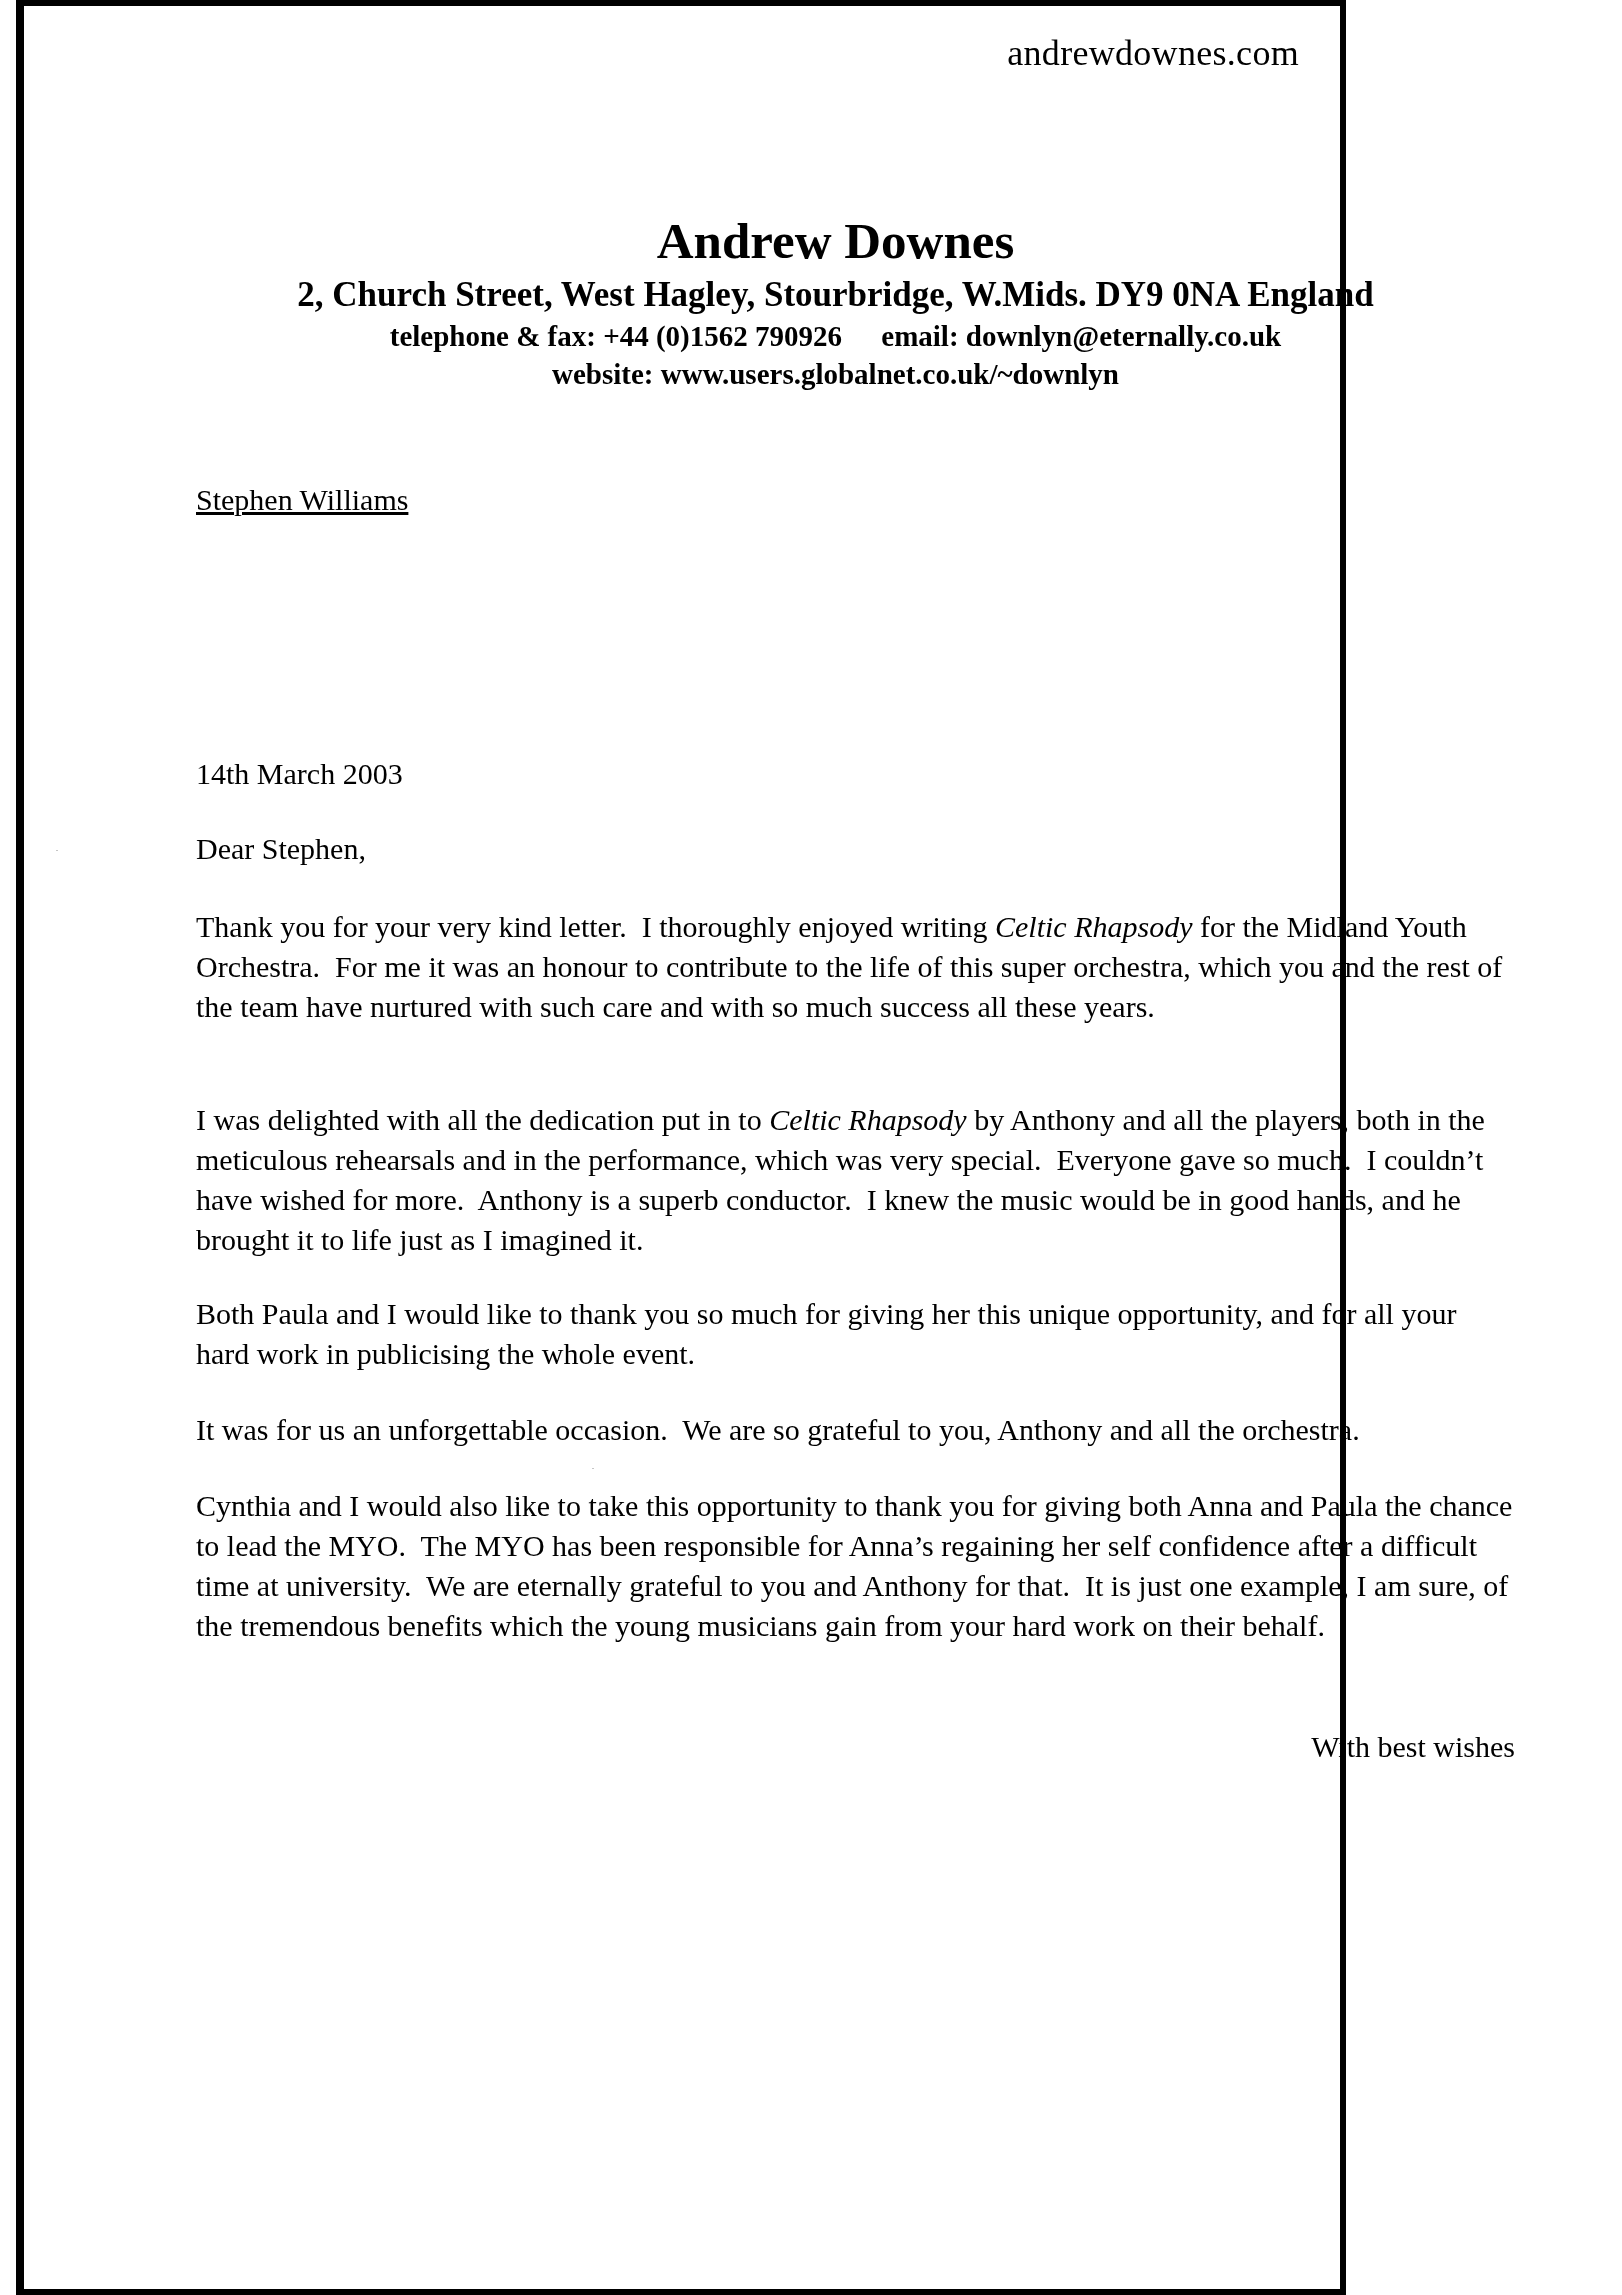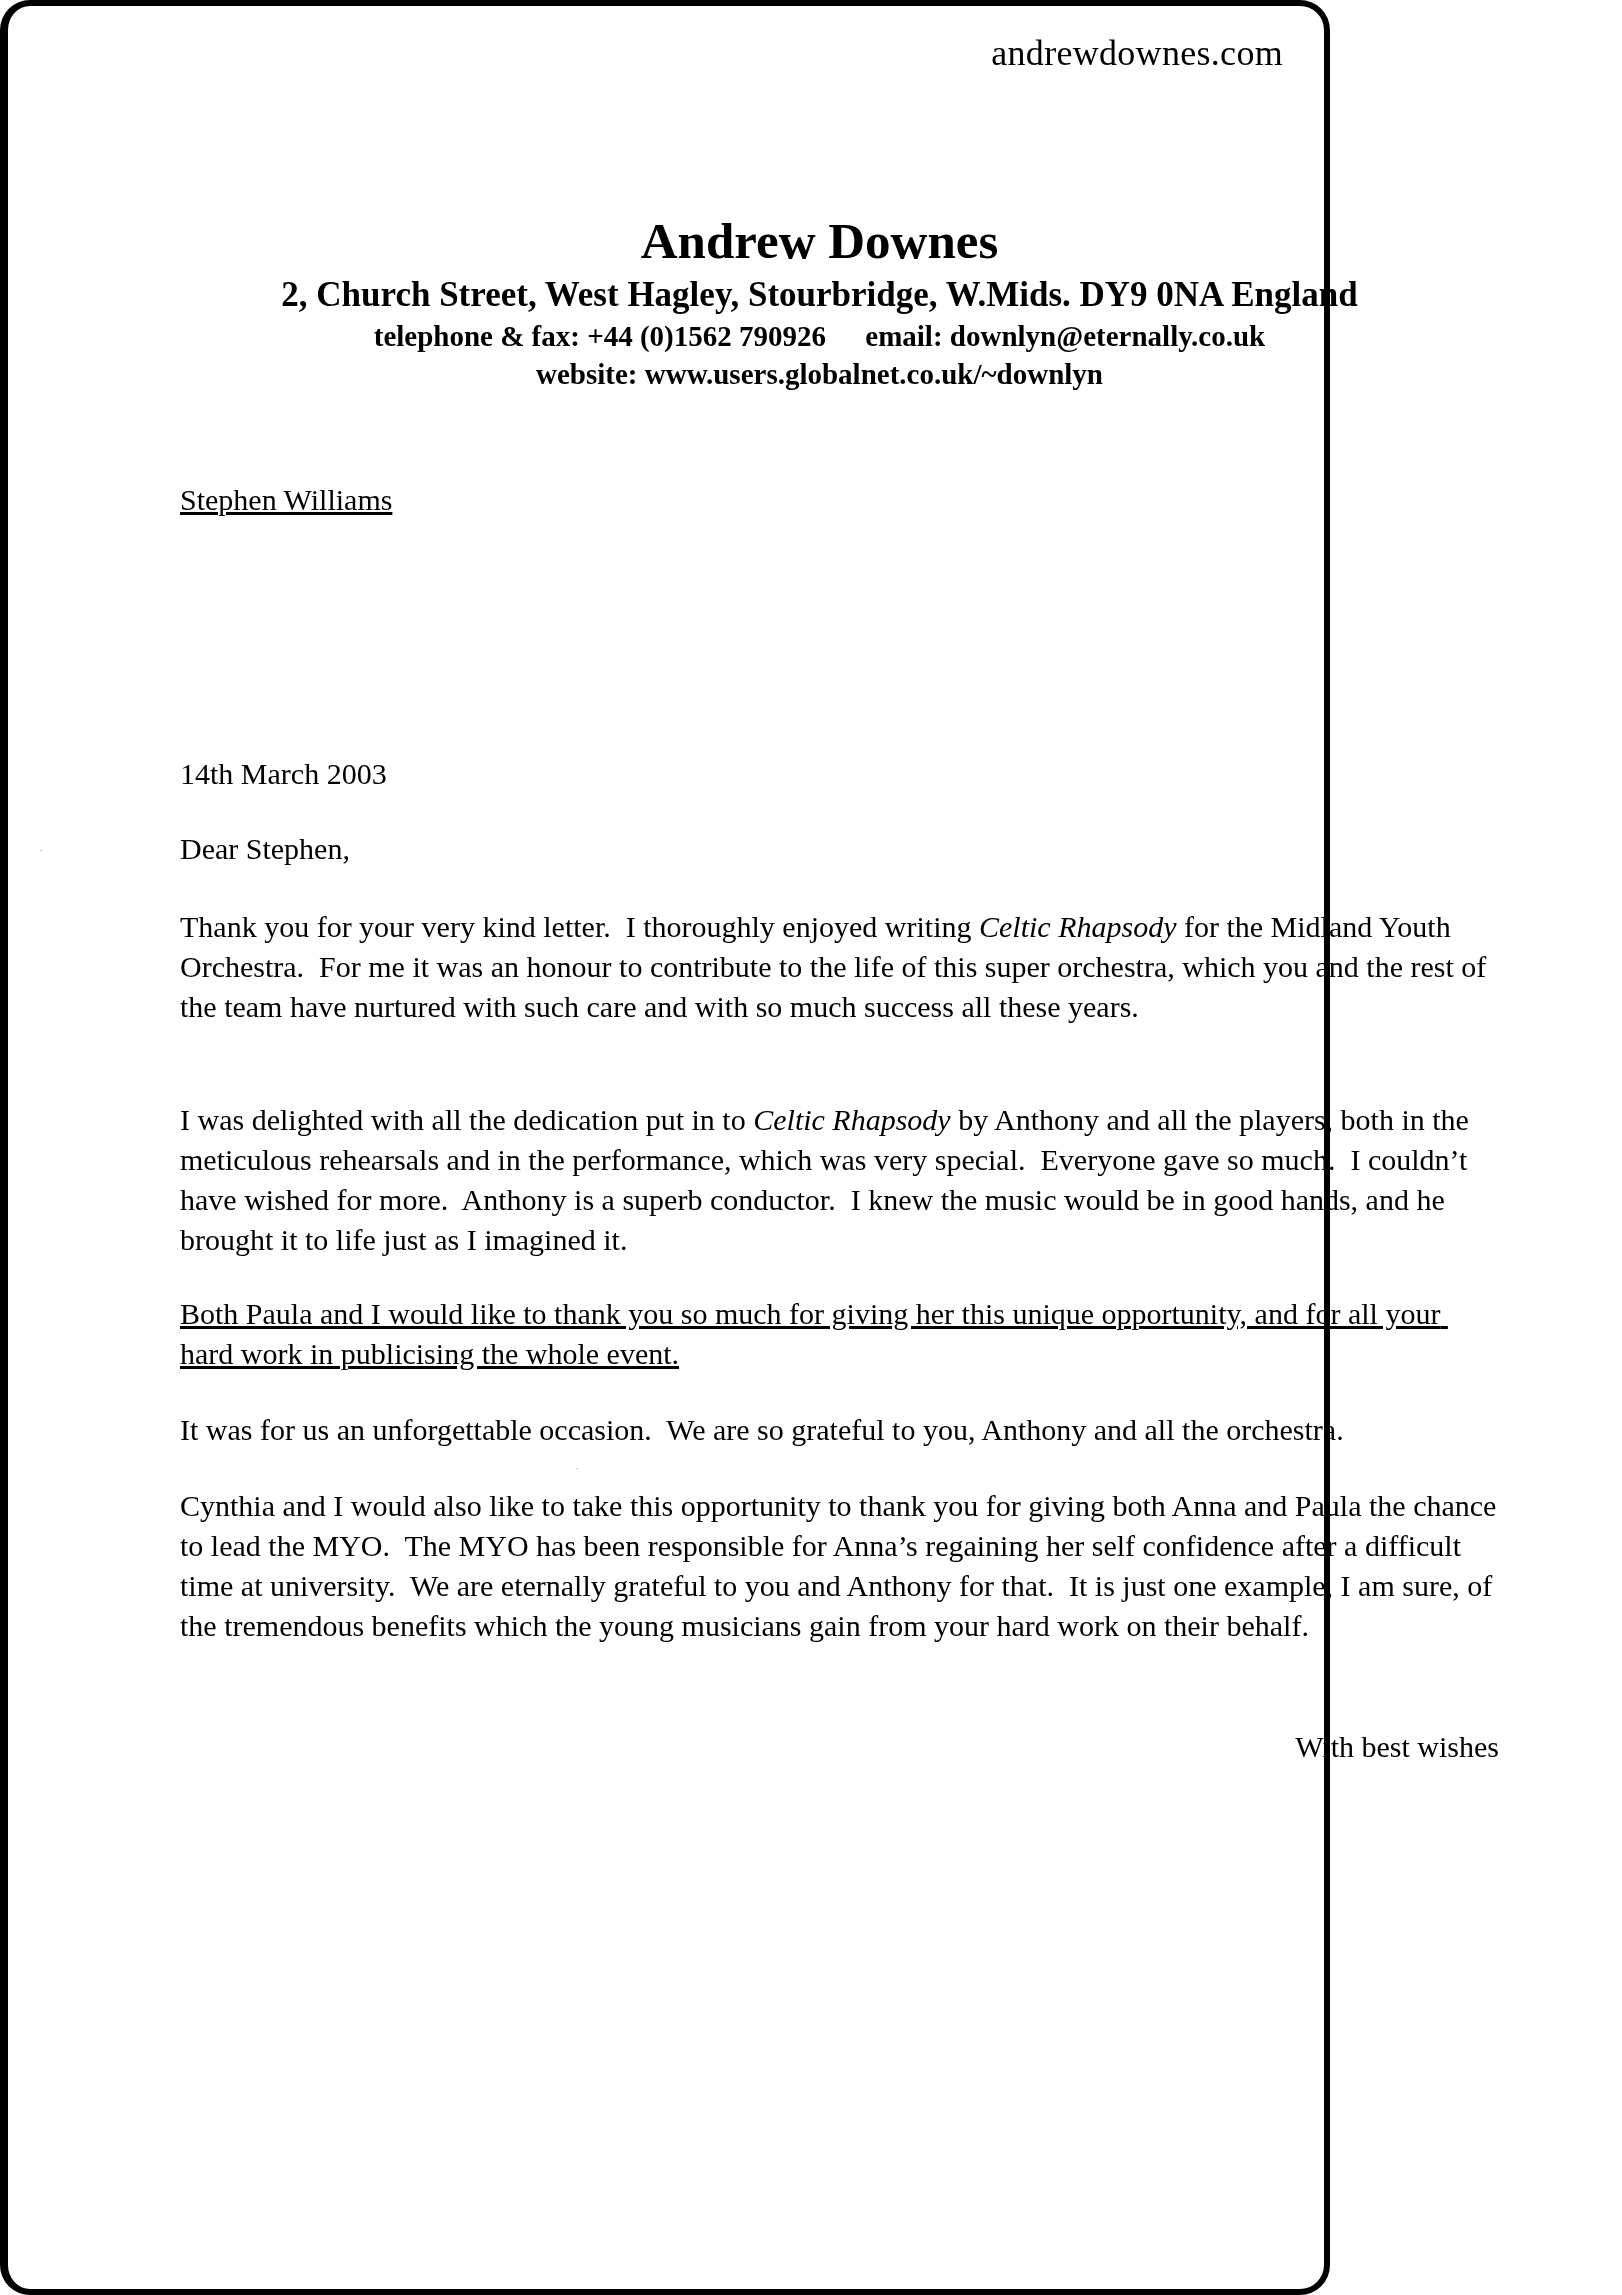--- a/index.html
+++ b/index.html
@@ -10,31 +10,30 @@
     body {
       width: 1623px;
       height: 2295px;
       position: relative;
       overflow: hidden;
       font-family: "Liberation Serif", "DejaVu Serif", serif;
       color: #000000;
     }
     .page-frame {
       position: absolute;
-      left: 0;
+      left: 16px;
       top: 0;
       width: 1330px;
       height: 2295px;
       box-sizing: border-box;
       border-top: 6.2px solid #000;
       border-left: 8.2px solid #000;
       border-right: 6.9px solid #000;
       border-bottom: 6.2px solid #000;
       background: #fff;
-      border-radius: 30px;
     }
     .site-url {
       position: absolute;
       top: 26px;
       right: 41px;
       font-size: 36px;
       font-weight: normal;
       letter-spacing: 0.3px;
     }
     .letterhead {
@@ -71,21 +70,21 @@
       left: 172px;
       width: 1319px;
       font-size: 30px;
       line-height: 40px;
     }
     .recipient { top: 474px; text-decoration: underline; }
     .date { top: 748px; }
     .salutation { top: 823px; }
     .para1 { top: 901px; }
     .para2 { top: 1094px; }
-    .para3 { top: 1288px; text-decoration: underline; }
+    .para3 { top: 1288px; }
     .para4 { top: 1404px; }
     .para5 { top: 1480px; }
     .closing { top: 1721px; text-align: right; }
     .body-text p {
       margin: 0;
     }
     em { font-style: italic; }
     .speck {
       position: absolute;
       width: 2.1px;

